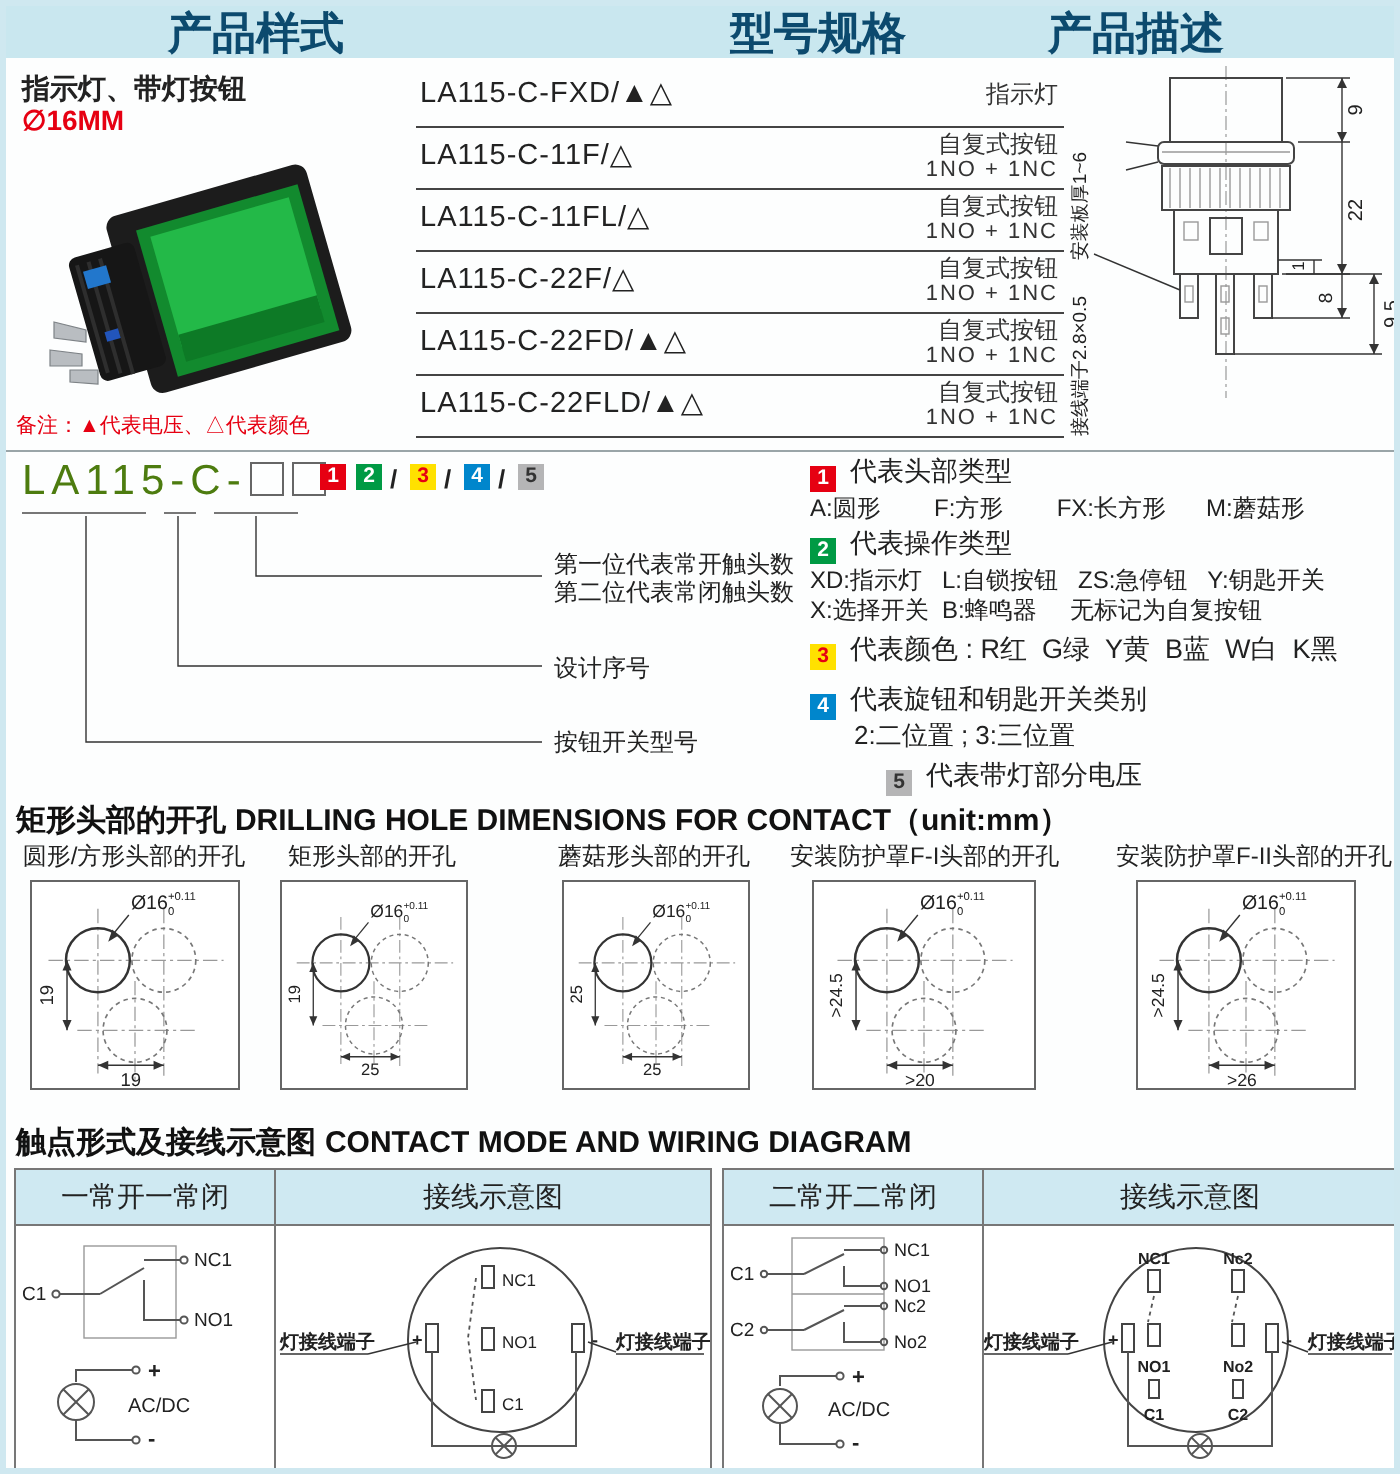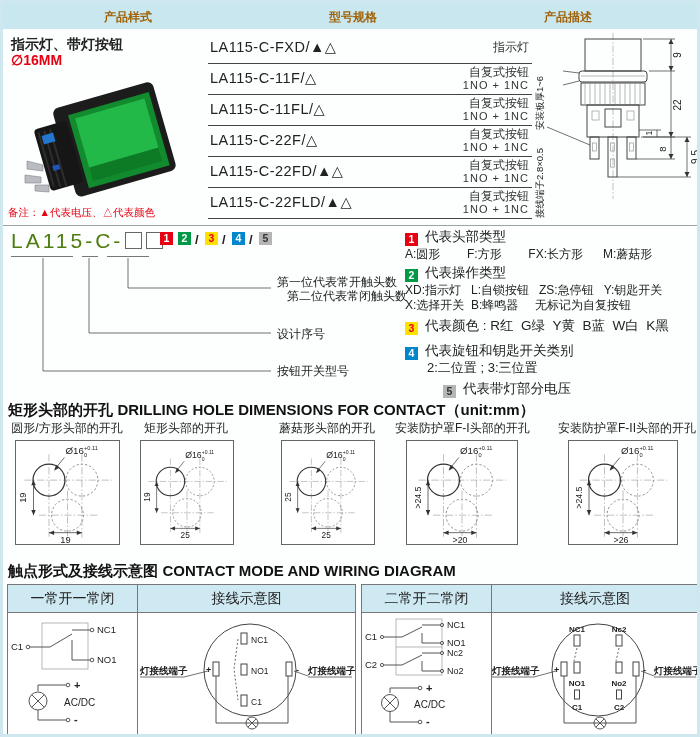--- a/index.html
+++ b/index.html
@@ -2,21 +2,21 @@
 <html><head>
 <meta charset="utf-8">
 <style>
   html,body{margin:0;padding:0;}
   body{font-family:"Liberation Sans",sans-serif;background:#ffffff;}
   #page{position:relative;width:700px;height:737px;background:#fdfefe;overflow:hidden;
         border:3px solid #cfe8f0;box-sizing:border-box;}
   .abs{position:absolute;}
   
   .hdrbar{left:0;top:0;width:700px;height:26px;background:#c9e7ef;}
-  .hdr{top:2px;height:24px;line-height:24px;text-align:center;font-size:12px;font-weight:bold;color:#a16207;}
+  .hdr{top:2px;height:24px;line-height:24px;text-align:center;font-size:22px;font-weight:bold;color:#0c4a6e;}
   
   .ptitle{font-size:14px;font-weight:bold;color:#222;}
   .pdia{font-size:14px;font-weight:bold;color:#e60012;}
   .note{font-size:10.5px;color:#e60012;}
   
   .mrow{left:205px;width:324px;height:31px;border-bottom:1px solid #444;}
   .mname{position:absolute;left:2px;top:0;height:31px;line-height:31px;font-size:14.5px;color:#222;letter-spacing:0.5px;}
   .mdesc{position:absolute;right:3px;top:2px;text-align:right;color:#333;}
   .mdesc .d1{font-size:12px;line-height:14px;}
   .mdesc .d2{font-size:11px;line-height:13px;letter-spacing:1px;}
@@ -64,21 +64,21 @@
   .lamp{stroke:#555;stroke-width:1;fill:none;}
   .termrect{fill:#fff;stroke:#444;stroke-width:1;}
 </style>
 </head>
 <body>
 
 <div id="page">
 
   <div class="abs hdrbar"></div>
   <div class="abs hdr" style="left:0;width:250px;">产品样式</div>
-  <div class="abs hdr" style="left:250px;width:200px;">型号规格</div>
+  <div class="abs hdr" style="left:250px;width:200px;text-align:right;">型号规格</div>
   <div class="abs hdr" style="left:450px;width:230px;">产品描述</div>
 
   <div class="abs ptitle" style="left:8px;top:33px;">指示灯、带灯按钮</div>
   <div class="abs pdia" style="left:8px;top:49px;">∅16MM</div>
 
   <svg class="abs" style="left:20px;top:62px;" width="170" height="135" viewBox="0 0 170 135">
     <g transform="rotate(-16 85 70)">
       <rect x="38" y="30" width="104" height="92" rx="6" fill="#1c1c1c"></rect>
       <rect x="52" y="40" width="84" height="76" fill="#128a2e"></rect>
       <rect x="58" y="45" width="72" height="58" fill="#23b948"></rect>
@@ -227,21 +227,21 @@
   <div class="abs digit c4" style="left:229px;top:229px;">4</div>
   <div class="abs slash" style="left:246px;top:229px;">/</div>
   <div class="abs digit c5" style="left:256px;top:229px;">5</div>
 
   <svg class="abs" style="left:0;top:222px;" width="400" height="173" viewBox="0 0 400 173">
     <polyline class="dim" points="125,33 125,63 268,63"></polyline>
     <polyline class="dim" points="86,33 86,108 268,108"></polyline>
     <polyline class="dim" points="40,33 40,146 268,146"></polyline>
   </svg>
   <div class="abs callout" style="left:274px;top:271px;">第一位代表常开触头数</div>
-  <div class="abs callout" style="left:274px;top:285px;margin-left:10px;">第二位代表常闭触头数</div>
+  <div class="abs callout" style="left:274px;top:285px;">第二位代表常闭触头数</div>
   <div class="abs callout" style="left:274px;top:323px;">设计序号</div>
   <div class="abs callout" style="left:274px;top:360px;">按钮开关型号</div>
 
   <div class="abs" style="left:402px;top:224px;"><span class="lbox c1">1</span><span class="legend-title">代表头部类型</span></div>
   <div class="abs legend-line" style="left:402px;top:243px;">A:圆形        F:方形        FX:长方形      M:蘑菇形</div>
   <div class="abs" style="left:402px;top:260px;"><span class="lbox c2">2</span><span class="legend-title">代表操作类型</span></div>
   <div class="abs legend-line" style="left:402px;top:279px;">XD:指示灯   L:自锁按钮   ZS:急停钮   Y:钥匙开关</div>
   <div class="abs legend-line" style="left:402px;top:294px;">X:选择开关  B:蜂鸣器     无标记为自复按钮</div>
   <div class="abs" style="left:402px;top:313px;"><span class="lbox c3">3</span><span class="legend-title">代表颜色 : R红  G绿  Y黄  B蓝  W白  K黑</span></div>
   <div class="abs" style="left:402px;top:338px;"><span class="lbox c4">4</span><span class="legend-title">代表旋钮和钥匙开关类别</span></div>

